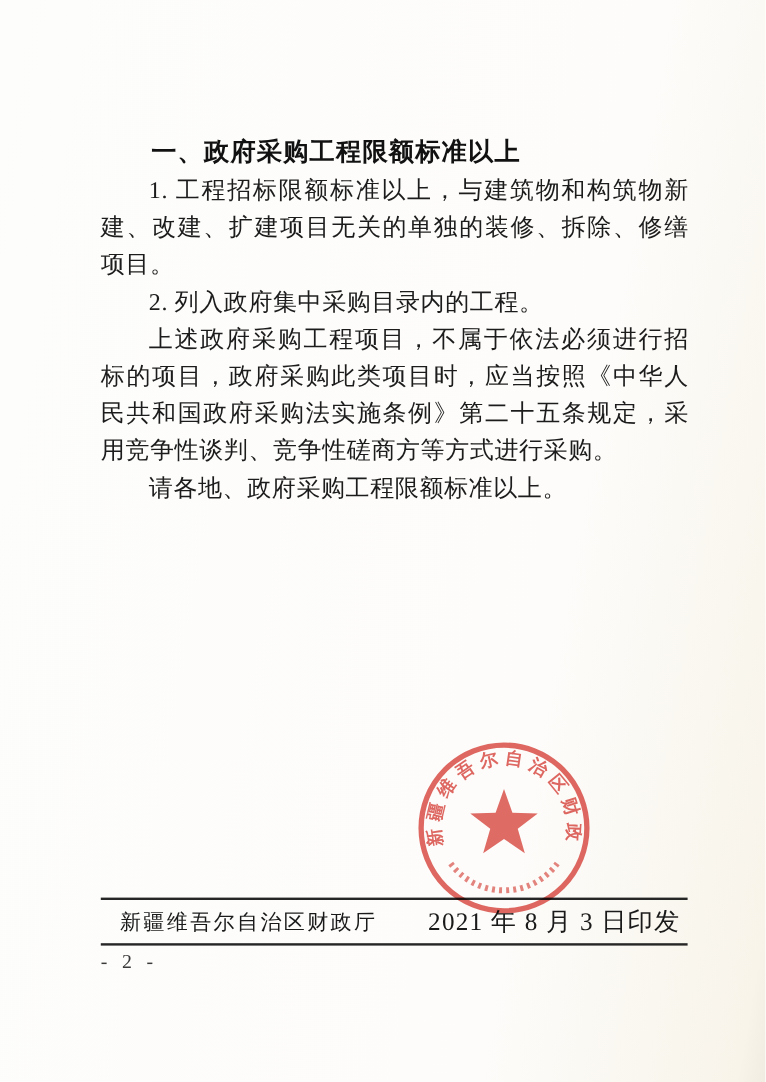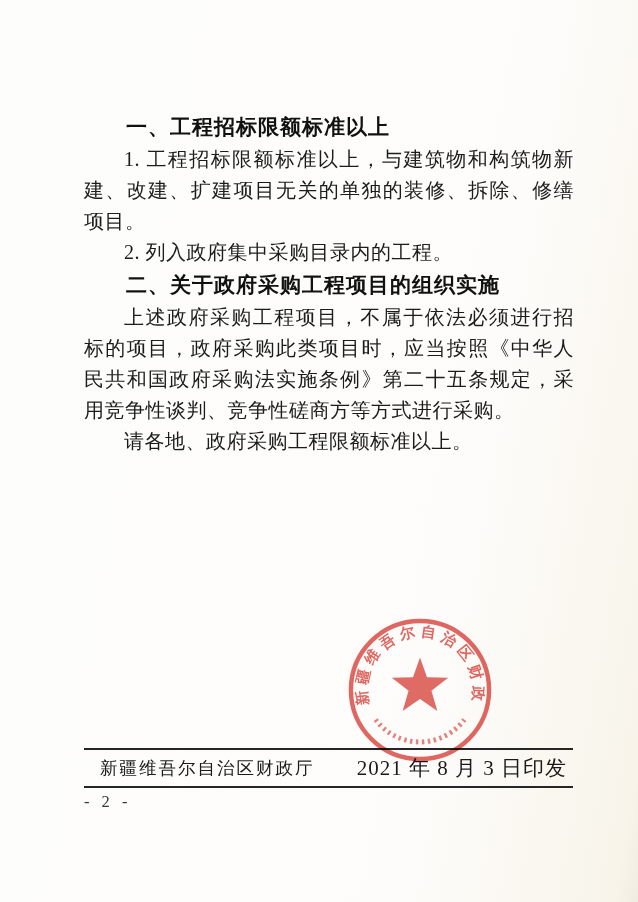--- a/index.html
+++ b/index.html
@@ -54,24 +54,23 @@
     position:absolute;left:84px;top:792px;
     font-size:16.5px;letter-spacing:4px;color:#3a3a3a;
   }
 </style>
 </head>
 <body>
 
 <div class="page">
 
   <div class="content">
-    <h2>一、工程招标限额标准以上</h2>
+    <h2>一、政府采购工程限额标准以上</h2>
     <p>1. 工程招标限额标准以上，与建筑物和构筑物新建、改建、扩建项目无关的单独的装修、拆除、修缮项目。</p>
     <p>2. 列入政府集中采购目录内的工程。</p>
-    <h2>二、关于政府采购工程项目的组织实施</h2>
     <p>上述政府采购工程项目，不属于依法必须进行招标的项目，政府采购此类项目时，应当按照《中华人民共和国政府采购法实施条例》第二十五条规定，采用竞争性谈判、竞争性磋商方等方式进行采购。</p>
     <p>请各地、政府采购工程限额标准以上。</p>
   </div>
 
 
   <svg class="seal" viewBox="0 0 150 150" xmlns="http://www.w3.org/2000/svg">
     <defs>
       <path id="sealTopArc" d="M 24.3,93.5 A 54,54 0 1 1 125.7,93.5" fill="none"></path>
     </defs>
 

